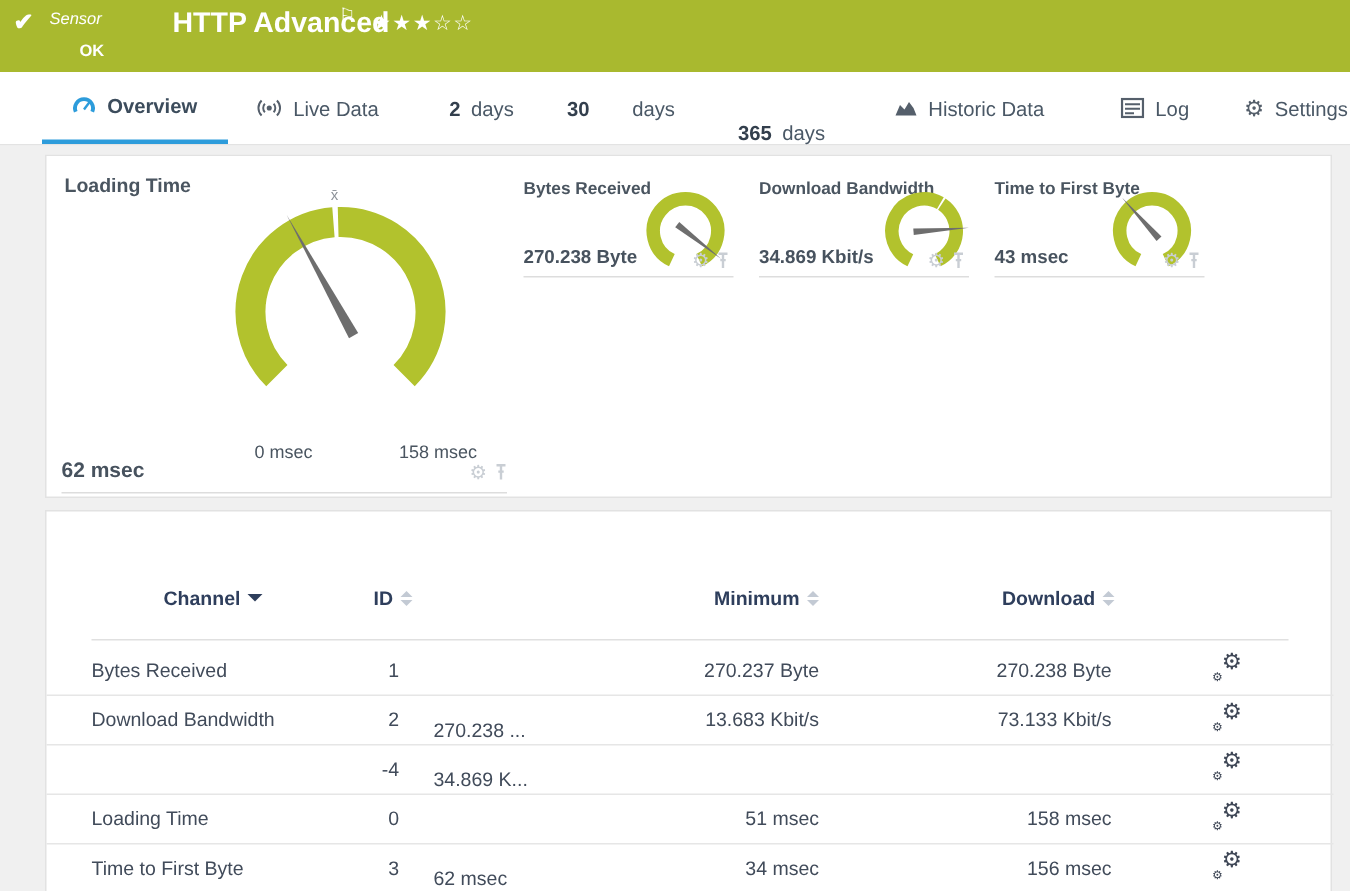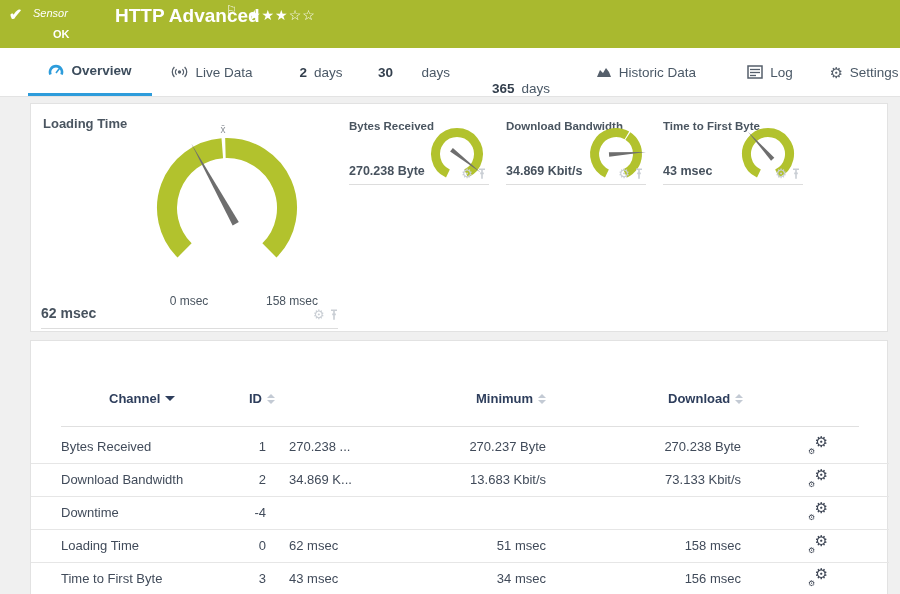--- a/index.html
+++ b/index.html
@@ -71,21 +71,21 @@
   .sort-both { display:inline-flex; flex-direction:column; gap:2px; }
   .sort-both i { display:block; width:0; height:0; border-left:4px solid transparent; border-right:4px solid transparent; }
   .sort-both .up { border-bottom:4px solid #c3cad4; }
   .sort-both .dn { border-top:4px solid #c3cad4; }
   .thead-line { position:absolute; left:30px; top:85px; width:798px; height:1px; background:#e0e0e0; }
 
   .trow { position:absolute; left:0; width:858px; height:33px; border-bottom:1px solid #e6e6e6; font-size:13px; color:#414b5a; }
   .trow > div { position:absolute; top:8px; white-space:nowrap; }
   .td-channel { left:30px;  width:180px; }
   .td-id      { left:200px; width:35px;  text-align:right; }
-  .td-last    { left:258px; width:125px; }
+  .td-last    { left:258px; width:125px;margin-top:40px; }
   .td-min     { left:385px; width:130px; text-align:right; }
   .td-max     { left:580px; width:130px; text-align:right; }
   .td-gear    { left:770px; width:34px; top:5px !important; text-align:center; }
 
   .chgear { position:relative; display:inline-block; width:20px; height:20px; color:#3f4756; cursor:pointer; }
   .chgear .g1 { position:absolute; right:0; top:-2px; font-size:15px; line-height:1; }
   .chgear .g2 { position:absolute; left:0px; bottom:0px; font-size:8px; line-height:1; }
 
   .gauge-green { stroke:#b2c22d; fill:none; }
   .needle { fill:#6e6e6e; }
@@ -281,21 +281,20 @@
     </div>
     <div class="trow" style="top:123px">
       <div class="td-channel">Download Bandwidth</div>
       <div class="td-id">2</div>
       <div class="td-last">34.869 K...</div>
       <div class="td-min">13.683 Kbit/s</div>
       <div class="td-max">73.133 Kbit/s</div>
       <div class="td-gear"><span class="chgear"><span class="g1">⚙</span><span class="g2">⚙</span></span></div>
     </div>
     <div class="trow" style="top:156px">
-      <div class="td-channel">Downtime</div>
       <div class="td-id">-4</div>
       <div class="td-last"></div>
       <div class="td-min"></div>
       <div class="td-max"></div>
       <div class="td-gear"><span class="chgear"><span class="g1">⚙</span><span class="g2">⚙</span></span></div>
     </div>
     <div class="trow" style="top:189px">
       <div class="td-channel">Loading Time</div>
       <div class="td-id">0</div>
       <div class="td-last">62 msec</div>

